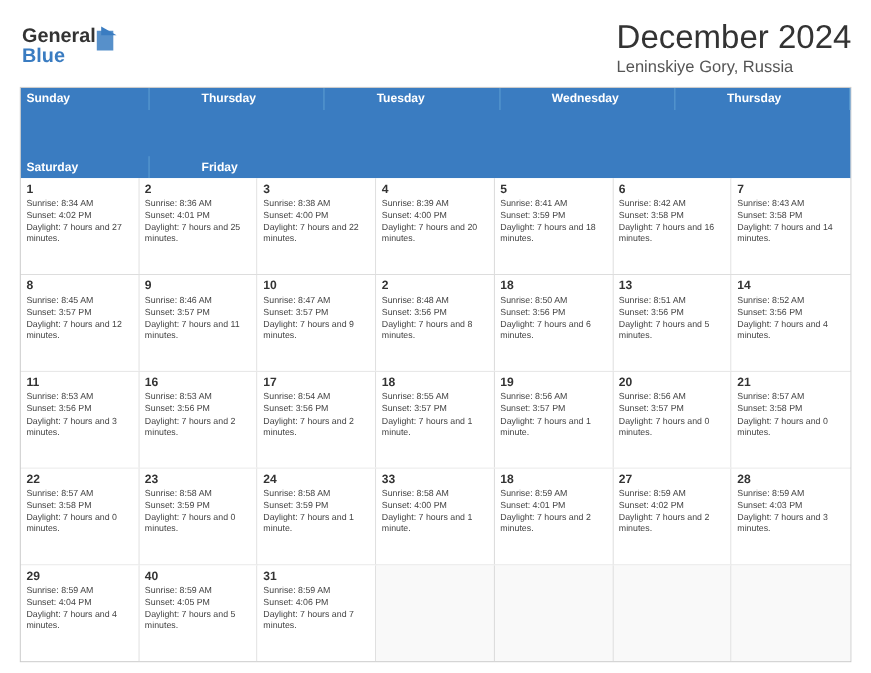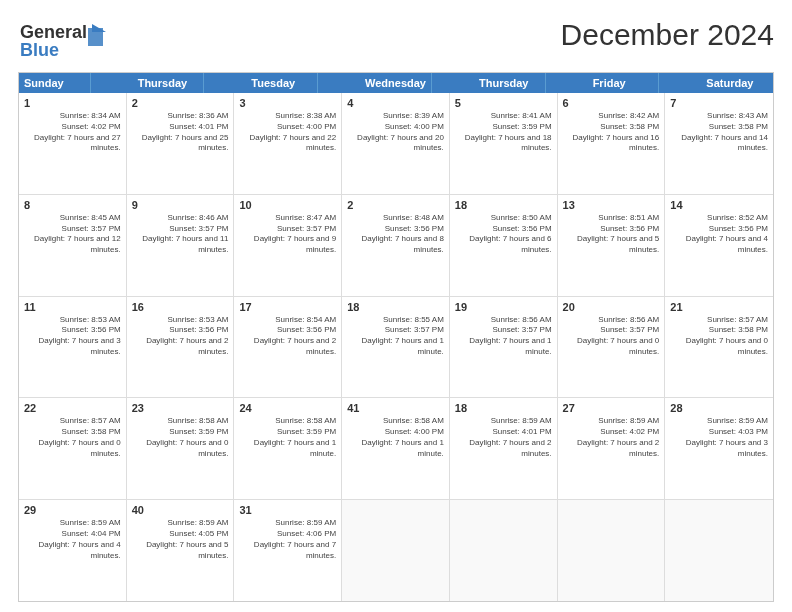--- a/index.html
+++ b/index.html
@@ -46,21 +46,21 @@
       color: #555;
     }
     .calendar {
       flex: 1;
       display: flex;
       flex-direction: column;
       border: 1px solid #ccc;
     }
     .cal-header {
       display: grid;
-      grid-template-columns: repeat(7, 1fr);
+      grid-template-columns: repeat(5, 1fr);
       background: #3a7cc1;
       gap: 42px;
     }
     .cal-header-cell {
       color: #fff;
       font-size: 11px;
       font-weight: bold;
       text-align: left;
       padding: 4px 5px;
       border-right: 1px solid #5a9cd1;
@@ -93,52 +93,52 @@
       font-size: 11px;
       font-weight: bold;
       color: #333;
       display: block;
       margin-bottom: 2px;
     }
     .cal-cell p {
       font-size: 8px;
       line-height: 1.35;
       color: #444;
-      text-align: right;
     }
   </style>
 </head>
 <body>
 
 <div class="page">
   <div class="header">
     <div class="logo">
       <div class="logo-row">
         <svg width="90" height="44" viewBox="0 0 90 44">
           <text x="2" y="20" font-family="Arial" font-size="18" font-weight="bold" fill="#333">General</text>
           <text x="2" y="38" font-family="Arial" font-size="18" font-weight="bold" fill="#3a7cc1">Blue</text>
           <polygon points="70,10 85,10 85,28 70,28" fill="#3a7cc1" opacity="0.85"></polygon>
           <polygon points="74,6 88,14 74,14" fill="#3a7cc1"></polygon>
         </svg>
       </div>
     </div>
     <div class="title-block">
       <div class="month-title">December 2024</div>
+      <div class="location-title">Leninskiye Gory, Russia</div>
     </div>
   </div>
 
   <div class="calendar">
     <div class="cal-header">
       <div class="cal-header-cell">Sunday</div>
       <div class="cal-header-cell">Thursday</div>
       <div class="cal-header-cell">Tuesday</div>
       <div class="cal-header-cell">Wednesday</div>
       <div class="cal-header-cell">Thursday</div>
+      <div class="cal-header-cell">Saturday</div>
       <div class="cal-header-cell">Friday</div>
-      <div class="cal-header-cell">Saturday</div>
     </div>
     <div class="cal-body" id="cal-body">
     <div class="cal-row">
           <div class="cal-cell">
             <span class="day-num">1</span>
             <p>Sunrise: 8:34 AM<br>Sunset: 4:02 PM<br>Daylight: 7 hours and 27 minutes.</p>
           </div>
           <div class="cal-cell">
             <span class="day-num">2</span>
             <p>Sunrise: 8:36 AM<br>Sunset: 4:01 PM<br>Daylight: 7 hours and 25 minutes.</p>
@@ -231,21 +231,21 @@
           </div>
           <div class="cal-cell">
             <span class="day-num">23</span>
             <p>Sunrise: 8:58 AM<br>Sunset: 3:59 PM<br>Daylight: 7 hours and 0 minutes.</p>
           </div>
           <div class="cal-cell">
             <span class="day-num">24</span>
             <p>Sunrise: 8:58 AM<br>Sunset: 3:59 PM<br>Daylight: 7 hours and 1 minute.</p>
           </div>
           <div class="cal-cell">
-            <span class="day-num">41</span>
+            <span class="day-num">33</span>
             <p>Sunrise: 8:58 AM<br>Sunset: 4:00 PM<br>Daylight: 7 hours and 1 minute.</p>
           </div>
           <div class="cal-cell">
             <span class="day-num">18</span>
             <p>Sunrise: 8:59 AM<br>Sunset: 4:01 PM<br>Daylight: 7 hours and 2 minutes.</p>
           </div>
           <div class="cal-cell">
             <span class="day-num">27</span>
             <p>Sunrise: 8:59 AM<br>Sunset: 4:02 PM<br>Daylight: 7 hours and 2 minutes.</p>
           </div>

